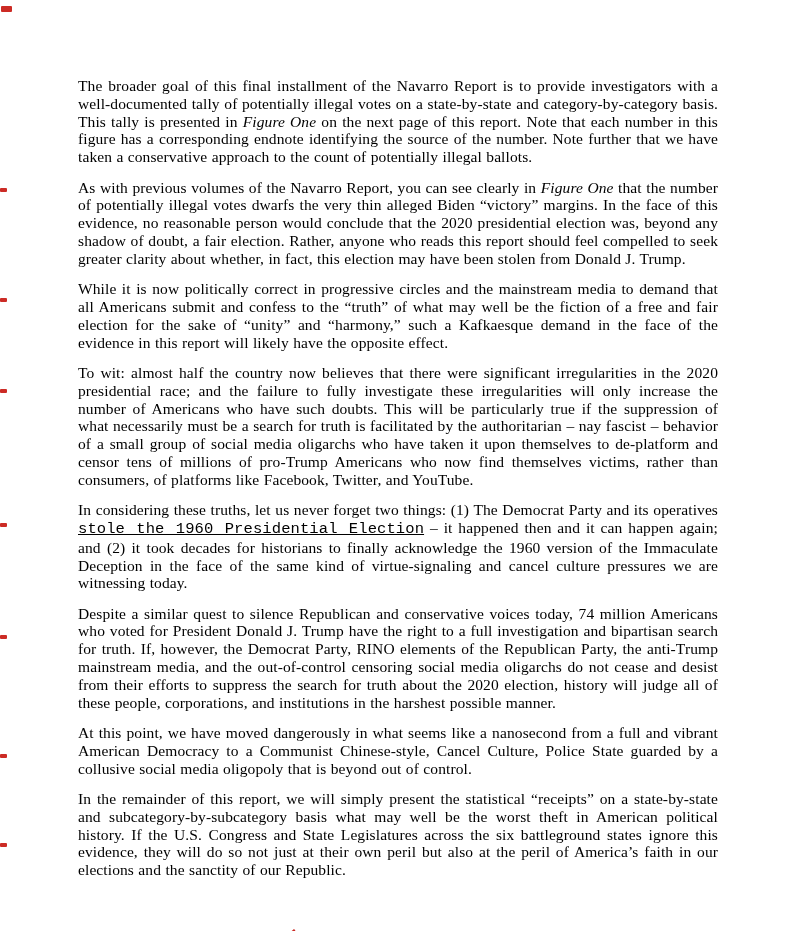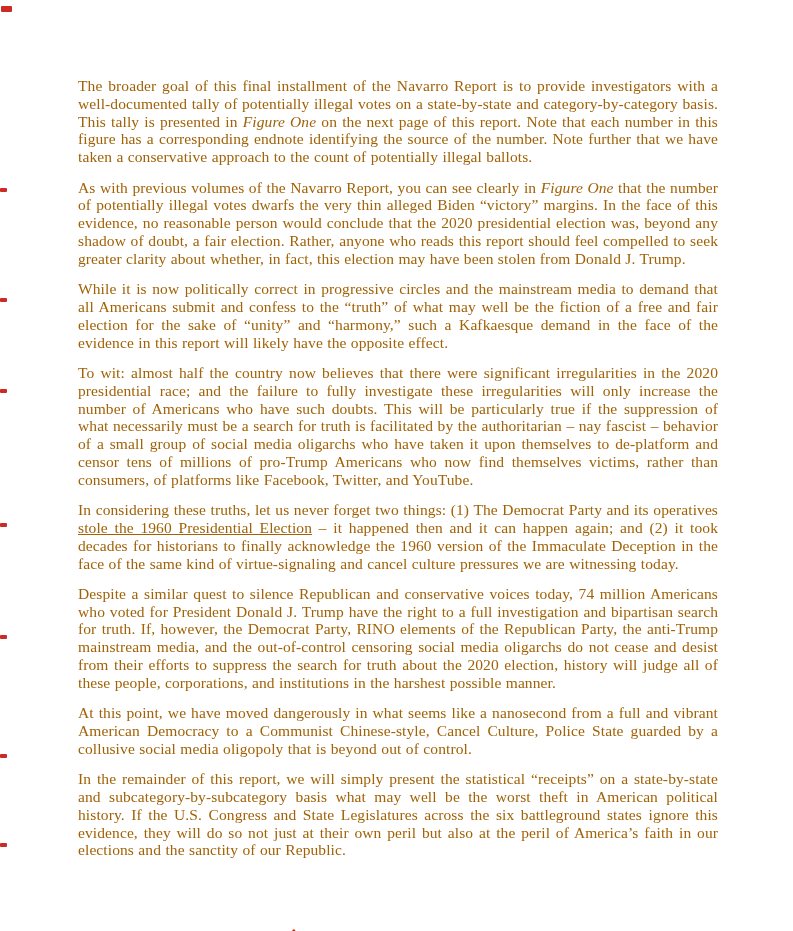--- a/index.html
+++ b/index.html
@@ -2,36 +2,36 @@
 <html><head>
 <meta charset="utf-8">
 <style>
   html,body{margin:0;padding:0;background:#ffffff;}
   #page{
     position:relative;
     width:793px;height:931px;
     background:#ffffff;
     overflow:hidden;
     font-family:"Liberation Serif","DejaVu Serif",serif;
-    color:#a16207;
+    color:#000000;
   }
   #text-block{
     position:absolute;
     left:78px;top:77px;width:640px;
   }
   #text-block p{
     margin:0 0 12.6px 0;
     font-size:15.5px;
     line-height:17.8px;
     text-align:justify;
     letter-spacing:0.1px;
     word-spacing:0.4px;
   }
   #text-block p span.run-i{font-style:italic;}
-  #text-block p span.run-u{text-decoration:underline;}
+  #text-block p span.run-u{text-decoration:underline;font-family:Liberation Mono, monospace;}
   .red-mark{
     position:absolute;
     border-radius:1px;
   }
   .red-curve{
     position:absolute;
     width:22px;height:16px;
     border:2px solid transparent;
     border-radius:50%;
     transform:rotate(-8deg);

